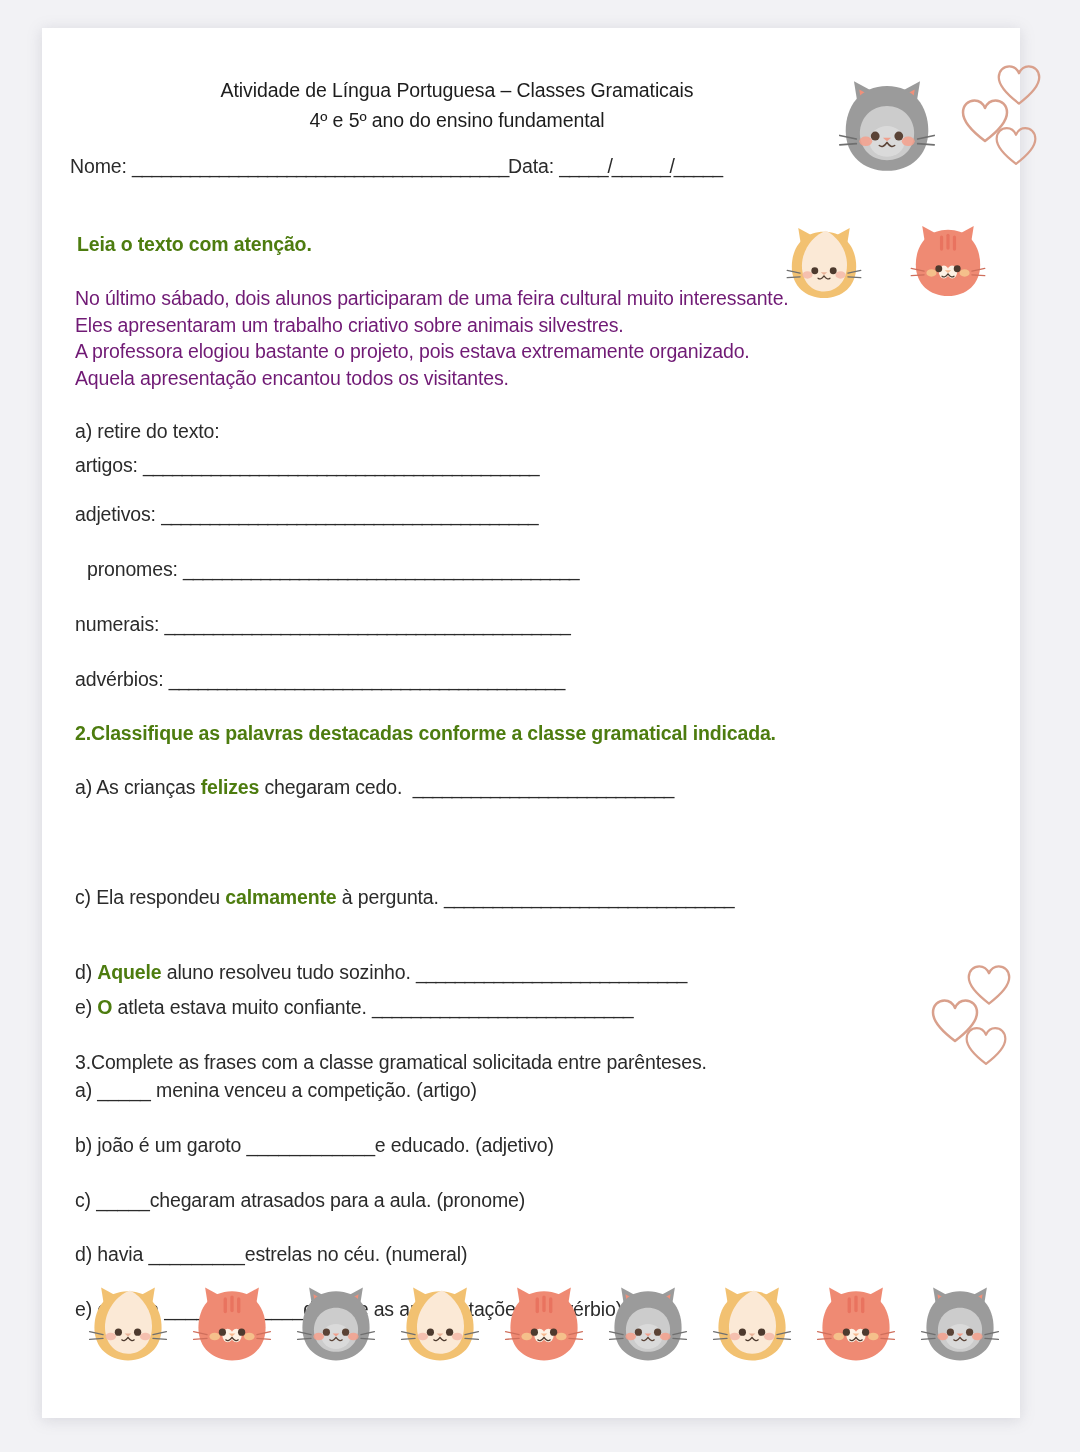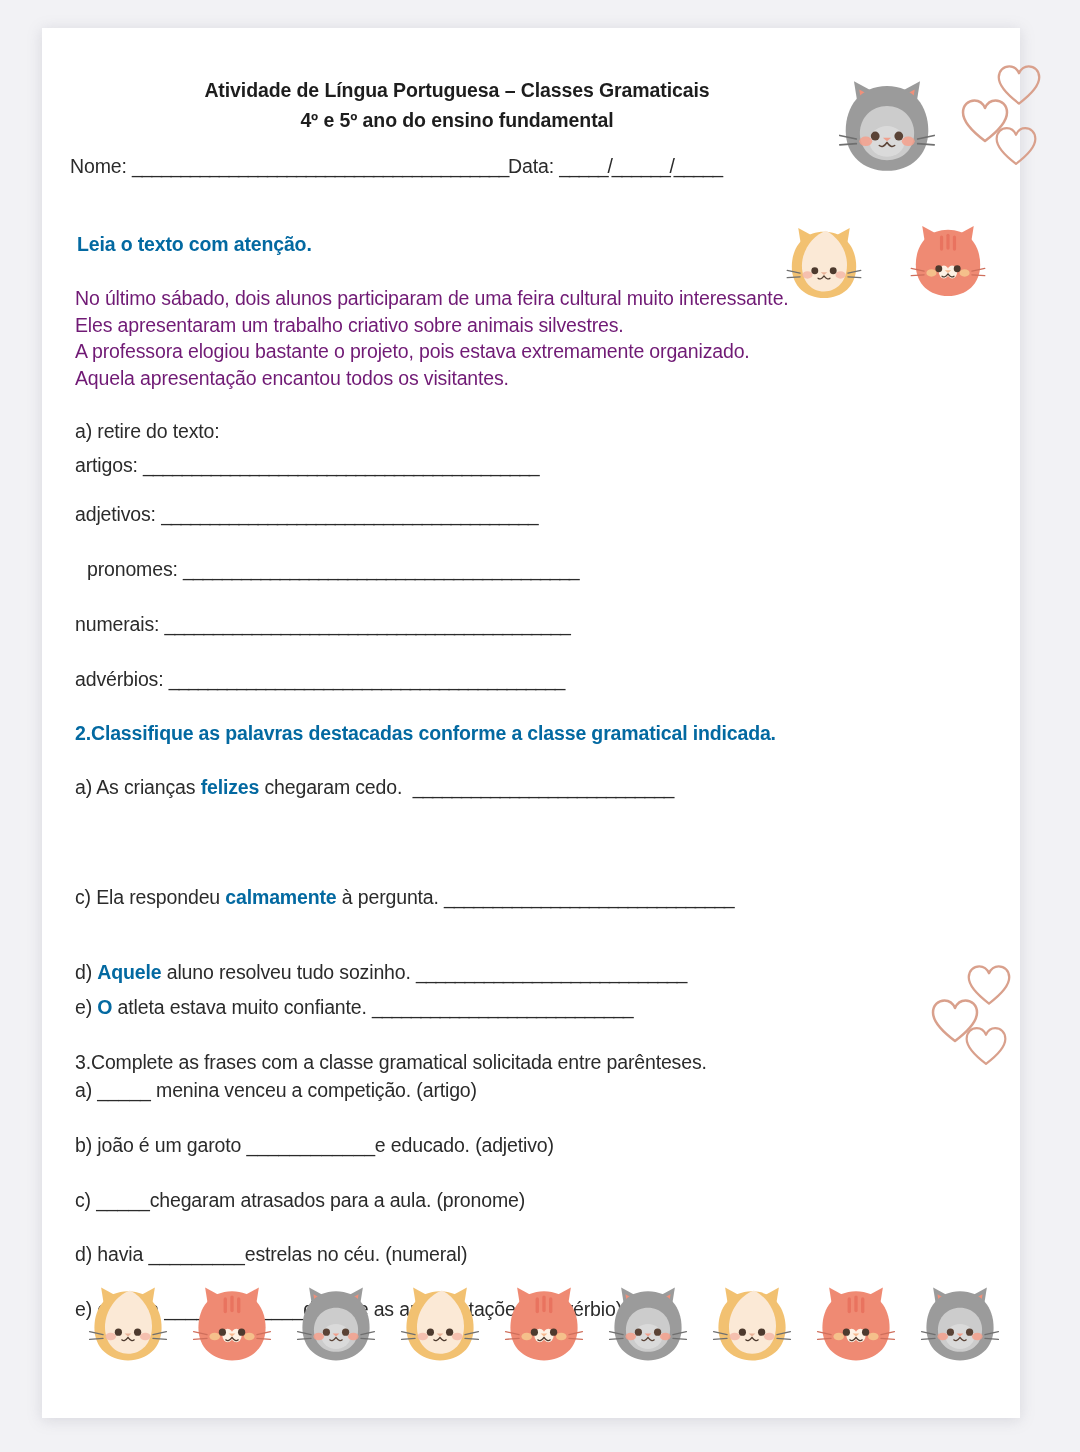--- a/index.html
+++ b/index.html
@@ -31,36 +31,36 @@
     width: 978px;
     height: 1390px;
   }
 
   
   .ttl {
     position: absolute;
     left: 0;
     width: 830px;
     text-align: center;
-    font-weight: bold;
+    font-weight: normal;
     font-size: 19.5px;
     color: #1d1d1d;
     letter-spacing: -0.1px;
   }
   #title1 { top: 51px; }
   #title2 { top: 81px; }
 
   .line {
     position: absolute;
     font-size: 19.5px;
     color: #2b2b2b;
     white-space: pre;
     letter-spacing: -0.15px;
   }
-  .bold { font-weight: bold; color: #0369a1; }
+  .bold { font-weight: bold; color: #4d7c0f; }
 
   .blk {
     position: absolute;
     font-size: 19.5px;
     color: #701a75;
     letter-spacing: -0.15px;
     line-height: 27px;
     white-space: pre;
   }
 

